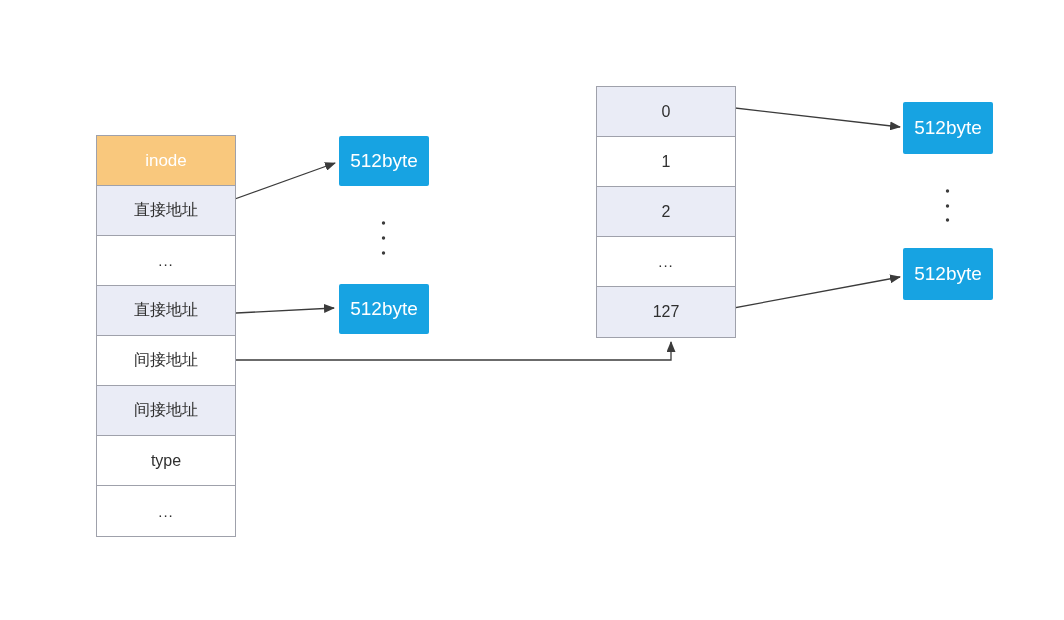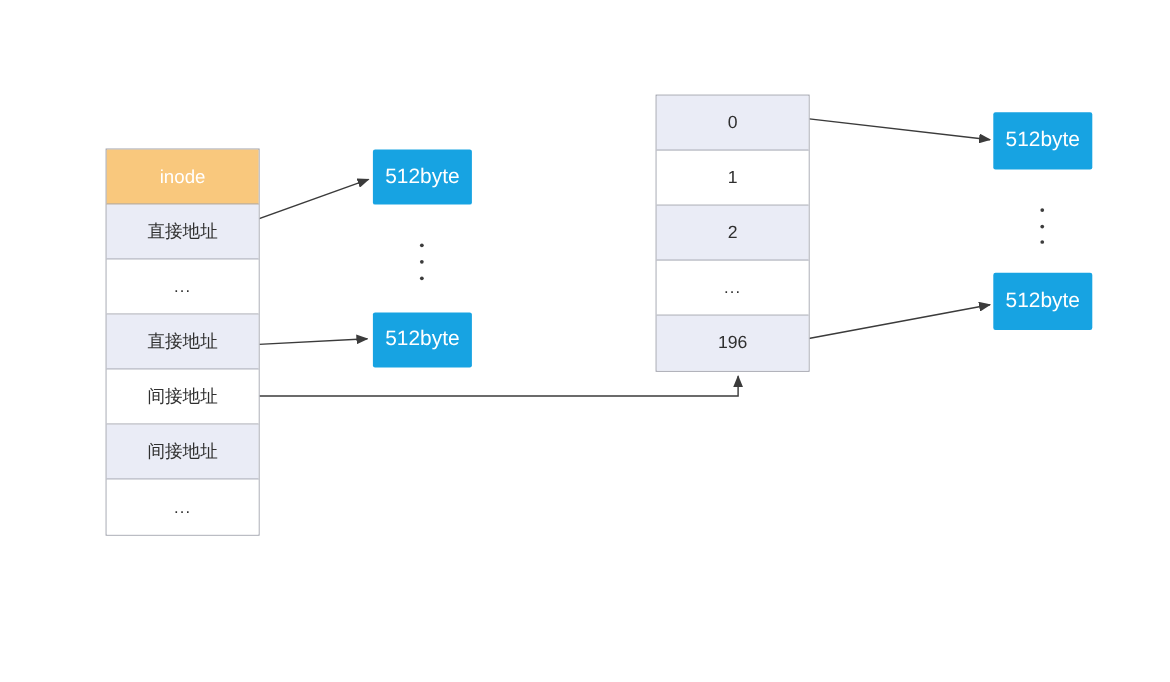--- a/index.html
+++ b/index.html
@@ -99,30 +99,31 @@
     </g>
   </svg>
 
   <div class="dtable inode-table">
     <div class="row hdr">inode</div>
     <div class="row lav">直接地址</div>
     <div class="row dots-row">...</div>
     <div class="row lav">直接地址</div>
     <div class="row">间接地址</div>
     <div class="row lav">间接地址</div>
+    <div class="row">type</div>
     <div class="row dots-row">...</div>
   </div>
 
   <div class="block mid-1">512byte</div>
   <div class="block mid-2">512byte</div>
 
   <div class="dtable indirect-table">
     <div class="row lav">0</div>
     <div class="row">1</div>
     <div class="row lav">2</div>
     <div class="row dots-row">...</div>
-    <div class="row lav">196</div>
+    <div class="row lav">127</div>
   </div>
 
   <div class="block right-1">512byte</div>
   <div class="block right-2">512byte</div>
 
 </div>
 
 </body></html>

